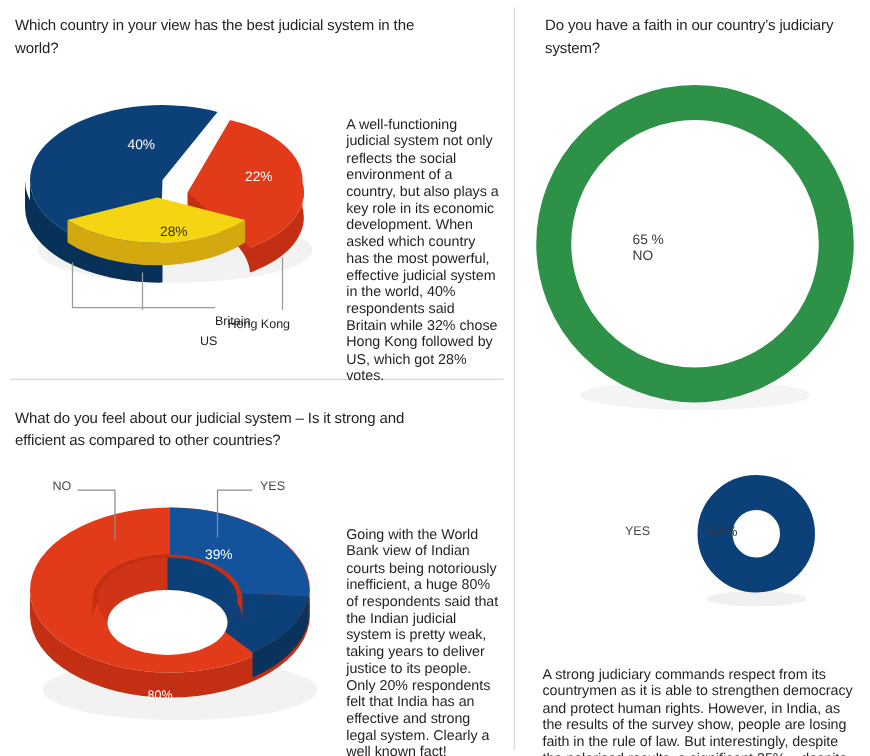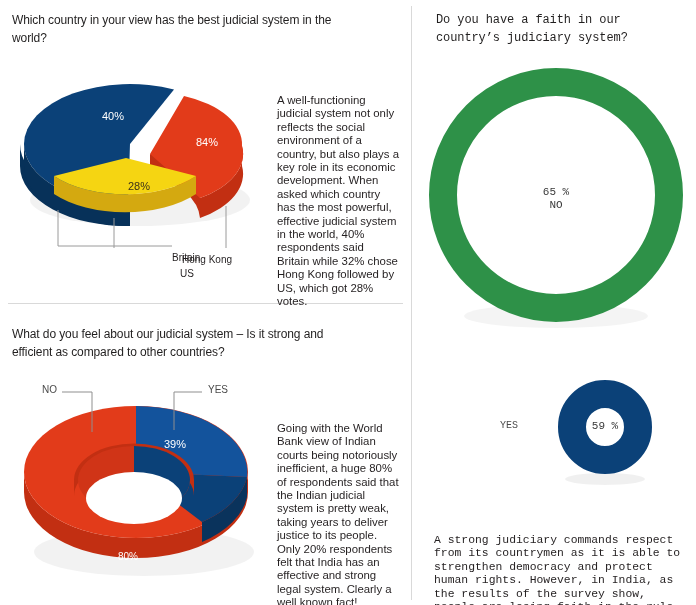--- a/index.html
+++ b/index.html
@@ -21,21 +21,21 @@
     position: absolute;
     inset: 0;
     width: 696px;
     height: 605px;
   }
 
   
   .panel { position: absolute; }
   #panel-country   { left: 0;   top: 0;   width: 411px; height: 303px; }
   #panel-feel      { left: 0;   top: 304px; width: 411px; height: 301px; }
-  #panel-faith     { left: 412px; top: 0;  width: 284px; height: 605px; font-family: Liberation Mono, monospace; }
+  #panel-faith     { left: 412px; top: 0;  width: 284px; height: 605px; }
 
   
   .divider-v {
     position: absolute;
     left: 411px; top: 6px;
     width: 1px; height: 594px;
     background: #d9d9d9;
   }
   .divider-h {
     position: absolute;
@@ -77,21 +77,20 @@
   .leader-label {
     position: absolute;
     font-size: 10px;
     color: #231f20;
     white-space: nowrap;
   }
 
   
   .donut-center {
     position: absolute;
-    text-align: center;
     font-size: 11px;
     line-height: 13px;
     color: #3a3a3a;
     white-space: nowrap;
   }
   .side-label {
     position: absolute;
     font-size: 10px;
     color: #4a4a4a;
     white-space: nowrap;
@@ -153,27 +152,27 @@
 
         <g stroke="#9a9a9a" stroke-width="1" fill="none">
           <path d="M 44 152 L 44 188 L 158 188"></path>
           <path d="M 100 160 L 100 202 L 158 202"></path>
           <path d="M 212 148 L 212 216 L 158 216"></path>
         </g>
       </svg>
 
       
       <span class="pct-label" style="left:88px; top:52px;">40%</span>
-      <span class="pct-label" style="left:182px; top:78px;">84%</span>
+      <span class="pct-label" style="left:182px; top:78px;">22%</span>
       <span class="pct-label dark" style="left:114px; top:122px;">28%</span>
     </div>
 
     <span class="leader-label" style="left:172px; top:252px;">Britain</span>
     <span class="leader-label" style="left:172px; top:254px;padding-left:10px;">Hong Kong</span>
-    <span class="leader-label" style="left:180px; top:268px;">US</span>
+    <span class="leader-label" style="left:160px; top:268px;">US</span>
 
     <div class="bodytext" style="left:277px; top:58px; width:122px;">A well-functioning judicial system not only reflects the social environment of a country, but also plays a key role in its economic development. When asked which country has the most powerful, effective judicial system in the world, 40% respondents said Britain while 32% chose Hong Kong followed by US, which got 28% votes.</div>
   </section>
 
   <section class="panel" id="panel-feel">
 
     <div class="heading" style="left:12px; top:22px; width:350px;">What do you feel about our judicial system – Is it strong and efficient as compared to other countries?</div>
 
     <div class="chart-wrap" style="left:16px; top:72px; width:250px; height:215px;">
       <svg width="250" height="215" viewBox="0 0 250 215">

